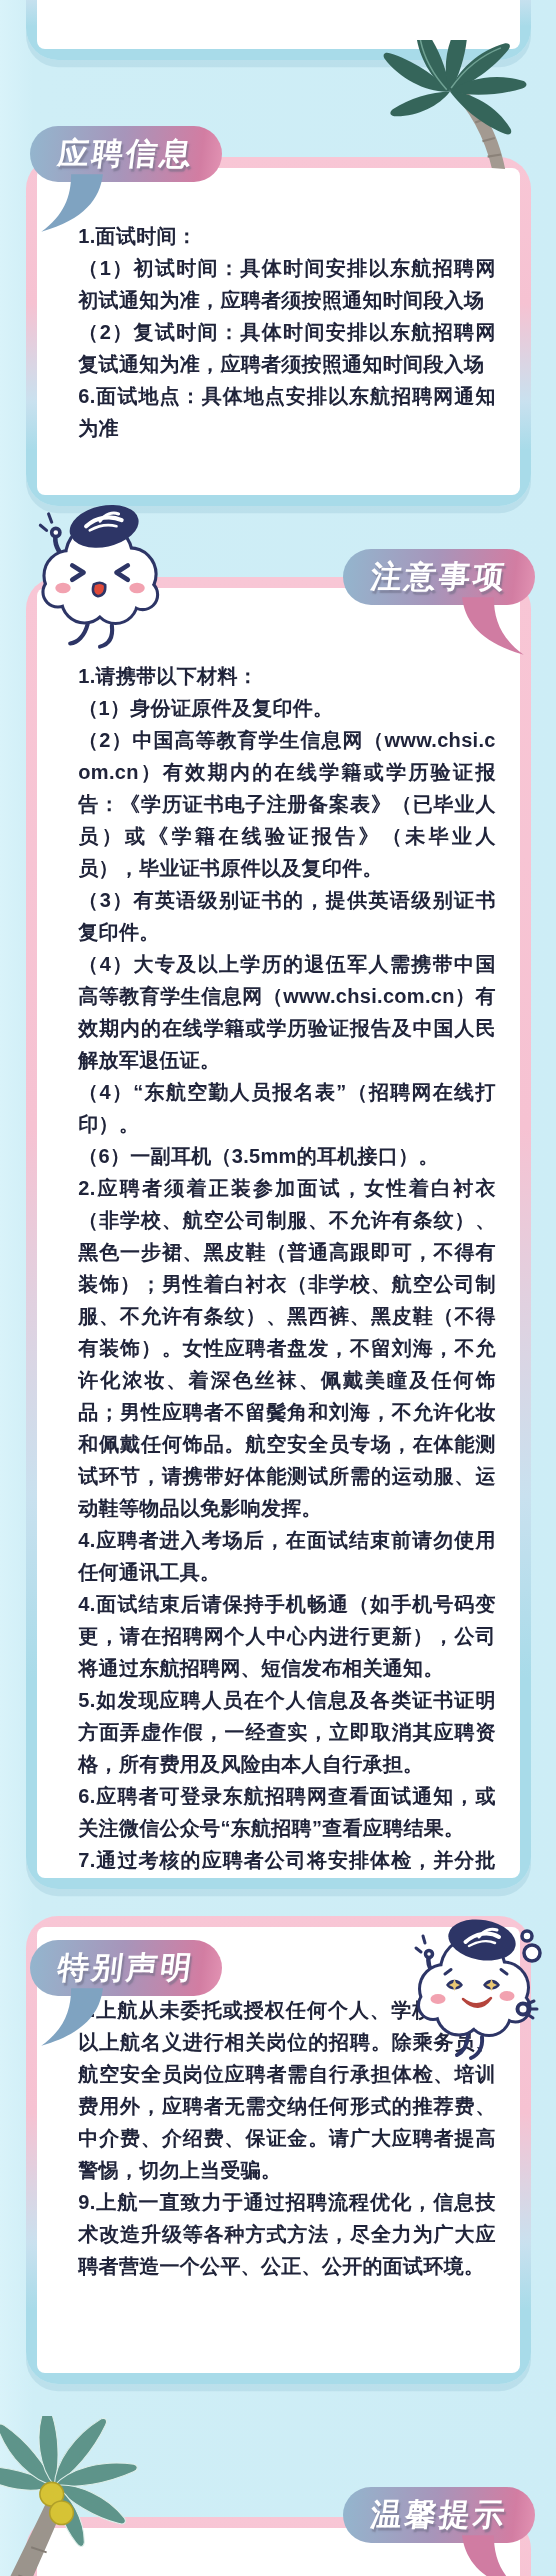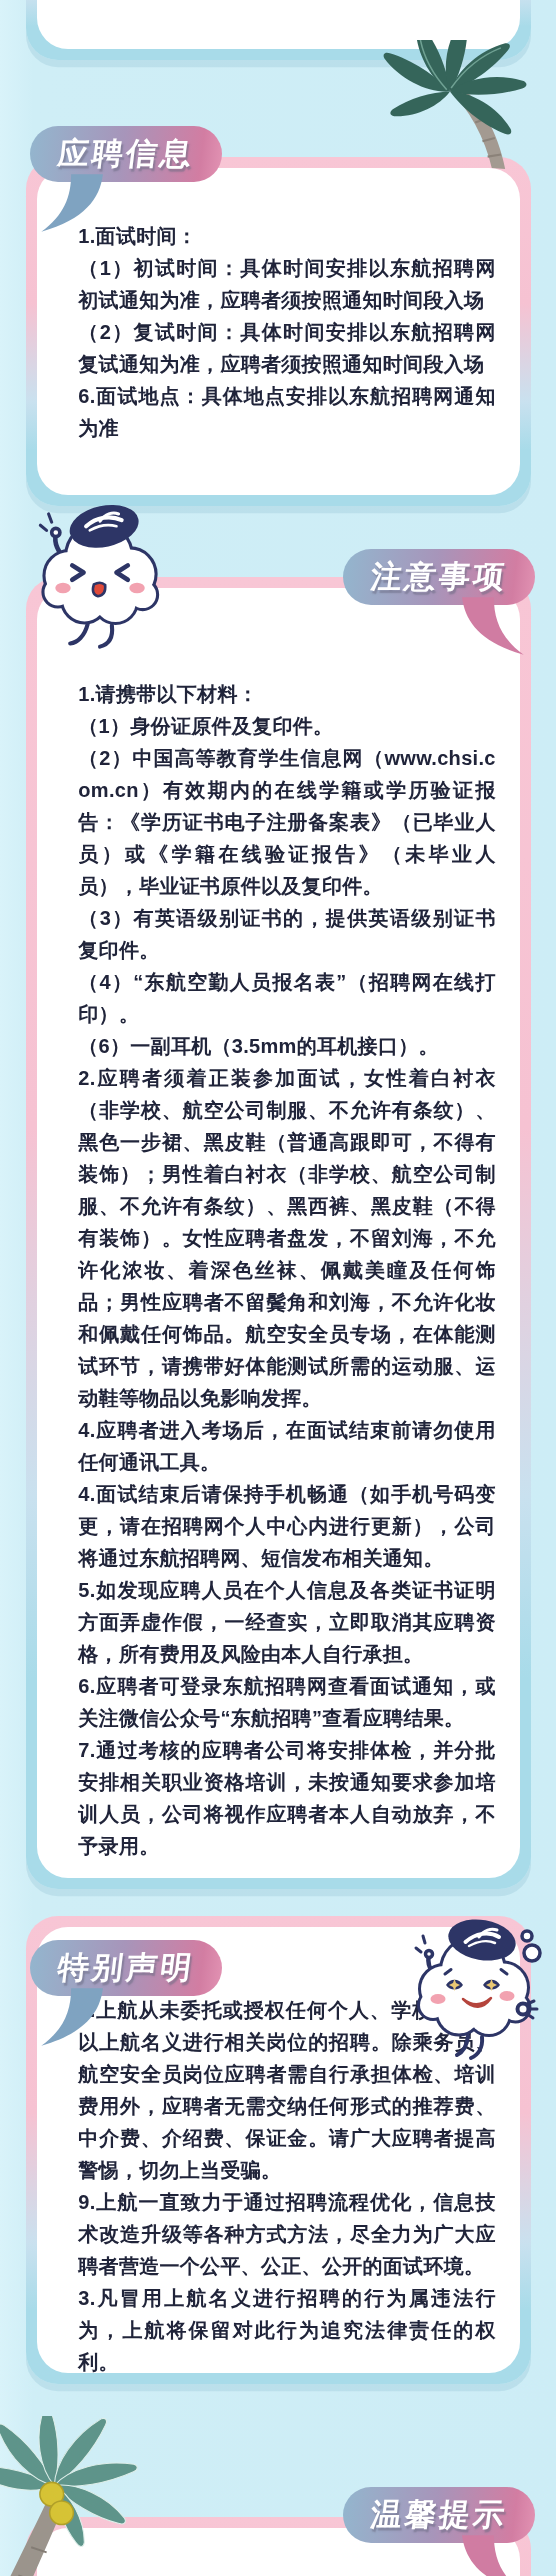--- a/index.html
+++ b/index.html
@@ -8,21 +8,21 @@
     background:linear-gradient(90deg,#d9f3fa 0%,#cfeef6 6%,#cdedf6 100%);
     font-family:"Liberation Sans",sans-serif;
   }
   .card {
     position:absolute; left:26px; width:505px; box-sizing:border-box;
     padding:11.3px; border-radius:32px; z-index:2;
     background:linear-gradient(180deg,#f8c6d5 0%,#f6c2d2 42%,#c9e1ef 70%,#a8dbe9 84%,#a8dbe9 100%);
     box-shadow:0 7.2px 0 rgba(151,198,214,0.35);
   }
   .card-inner {
-    width:100%; height:100%; background:#ffffff; border-radius:31px;
+    width:100%; height:100%; background:#ffffff; border-radius:8px;
     box-sizing:border-box; padding:0 24px 0 41px; overflow:hidden;
   }
   .card-inner p {
     margin:0; font-size:20px; line-height:32px; font-weight:600;
     color:#20243a; text-align:justify; word-break:break-all; letter-spacing:0.3px;
   }
   .badge {
     position:absolute; width:192px; height:56px; border-radius:29px; z-index:5;
     background:linear-gradient(97deg,#93b6ce 0%,#a795ba 48%,#d27da2 88%,#e394b4 100%);
     display:flex; align-items:center; justify-content:center;
@@ -115,25 +115,26 @@
     <path d="M130,183 Q143,176 152,184 Q154,204 138,206 Q124,202 130,183 Z" fill="#e04a3a" stroke="#2d3566" stroke-width="5"></path>
   </svg>
 
   <div class="badge" style="left:343px;top:549px;">
     <svg class="tail tail-right" width="77" height="59" viewBox="0 0 150 114">
       <path d="M4,0 C10,48 40,88 124,112 C80,80 66,44 66,0 Z" fill="#d07ca2"></path>
     </svg>
     <span class="badge-label">注意事项</span>
   </div>
   <div class="card" style="top:577px;height:1312px;">
-    <div class="card-inner" style="padding-top:90px;">
+    <div class="card-inner" style="padding-top:72px;">
       <p>1.请携带以下材料：</p>
       <p>（1）身份证原件及复印件。</p>
       <p>（2）中国高等教育学生信息网（www.chsi.com.cn）有效期内的在线学籍或学历验证报告：《学历证书电子注册备案表》（已毕业人员）或《学籍在线验证报告》（未毕业人员），毕业证书原件以及复印件。</p>
       <p>（3）有英语级别证书的，提供英语级别证书复印件。</p>
+      <p>（4）大专及以上学历的退伍军人需携带中国高等教育学生信息网（www.chsi.com.cn）有效期内的在线学籍或学历验证报告及中国人民解放军退伍证。</p>
       <p>（4）“东航空勤人员报名表”（招聘网在线打印）。</p>
       <p>（6）一副耳机（3.5mm的耳机接口）。</p>
       <p>2.应聘者须着正装参加面试，女性着白衬衣（非学校、航空公司制服、不允许有条纹）、黑色一步裙、黑皮鞋（普通高跟即可，不得有装饰）；男性着白衬衣（非学校、航空公司制服、不允许有条纹）、黑西裤、黑皮鞋（不得有装饰）。女性应聘者盘发，不留刘海，不允许化浓妆、着深色丝袜、佩戴美瞳及任何饰品；男性应聘者不留鬓角和刘海，不允许化妆和佩戴任何饰品。航空安全员专场，在体能测试环节，请携带好体能测试所需的运动服、运动鞋等物品以免影响发挥。</p>
       <p>4.应聘者进入考场后，在面试结束前请勿使用任何通讯工具。</p>
       <p>4.面试结束后请保持手机畅通（如手机号码变更，请在招聘网个人中心内进行更新），公司将通过东航招聘网、短信发布相关通知。</p>
       <p>5.如发现应聘人员在个人信息及各类证书证明方面弄虚作假，一经查实，立即取消其应聘资格，所有费用及风险由本人自行承担。</p>
       <p>6.应聘者可登录东航招聘网查看面试通知，或关注微信公众号“东航招聘”查看应聘结果。</p>
       <p>7.通过考核的应聘者公司将安排体检，并分批安排相关职业资格培训，未按通知要求参加培训人员，公司将视作应聘者本人自动放弃，不予录用。</p>
     </div>
   </div>
@@ -141,21 +142,20 @@
   <div class="badge" style="left:30px;top:1940px;">
     <svg class="tail tail-left" width="77" height="59" viewBox="0 0 150 114">
       <path d="M146,0 C140,48 110,88 26,112 C70,80 84,44 84,0 Z" fill="#7fa3c1"></path>
     </svg>
     <span class="badge-label">特别声明</span>
   </div>
   <div class="card" style="top:1916px;height:468px;">
     <div class="card-inner" style="padding-top:67px;">
       <p>1.上航从未委托或授权任何个人、学校、机构以上航名义进行相关岗位的招聘。除乘务员、航空安全员岗位应聘者需自行承担体检、培训费用外，应聘者无需交纳任何形式的推荐费、中介费、介绍费、保证金。请广大应聘者提高警惕，切勿上当受骗。</p>
       <p>9.上航一直致力于通过招聘流程优化，信息技术改造升级等各种方式方法，尽全力为广大应聘者营造一个公平、公正、公开的面试环境。</p>
-      <p>3.凡冒用上航名义进行招聘的行为属违法行为，上航将保留对此行为追究法律责任的权利。</p>
     </div>
   </div>
 
   <svg class="art" style="left:403px;top:1906px;" width="140" height="155" viewBox="0 0 280 310">
     <defs>
       <g id="cloudB">
         <circle cx="140" cy="128" r="62"></circle>
         <circle cx="82" cy="166" r="46"></circle>
         <circle cx="200" cy="163" r="48"></circle>
         <circle cx="112" cy="213" r="42"></circle>

